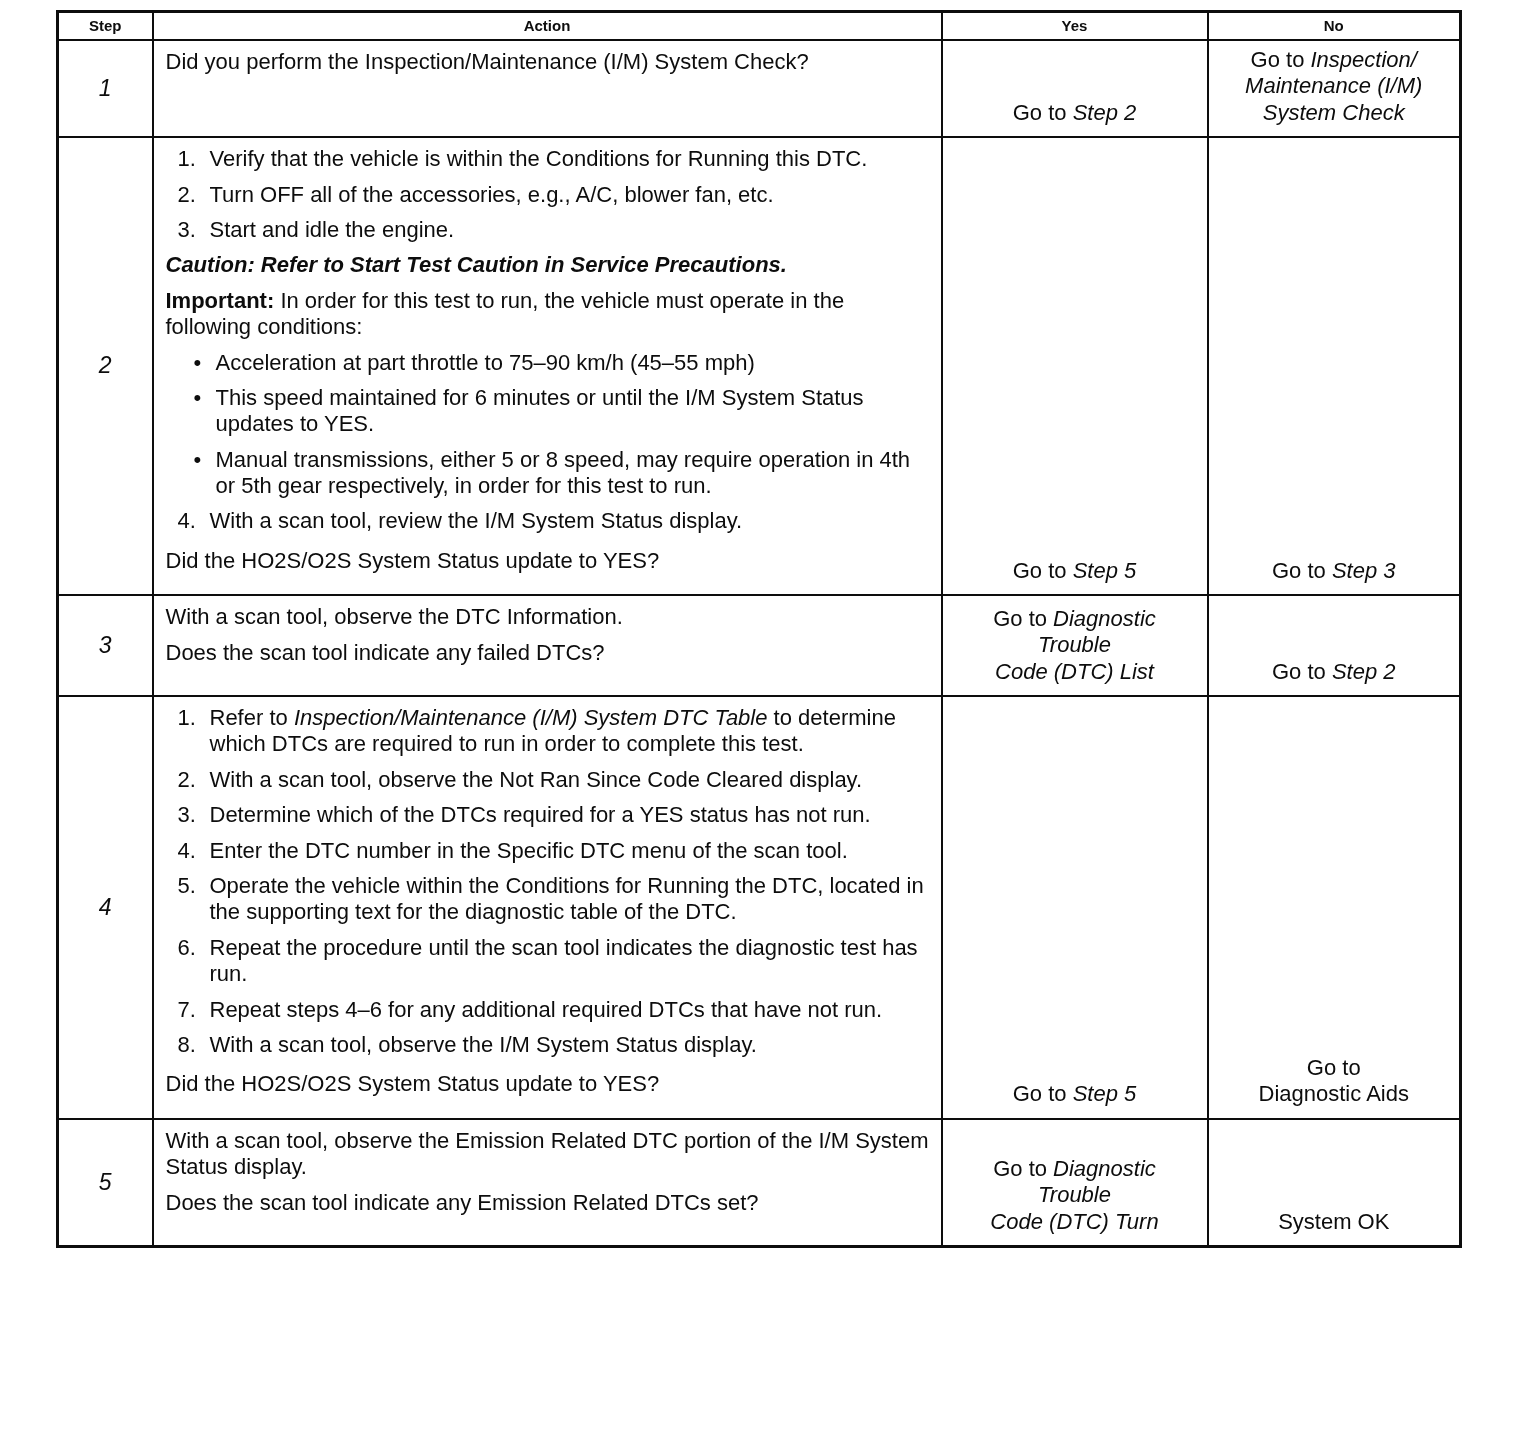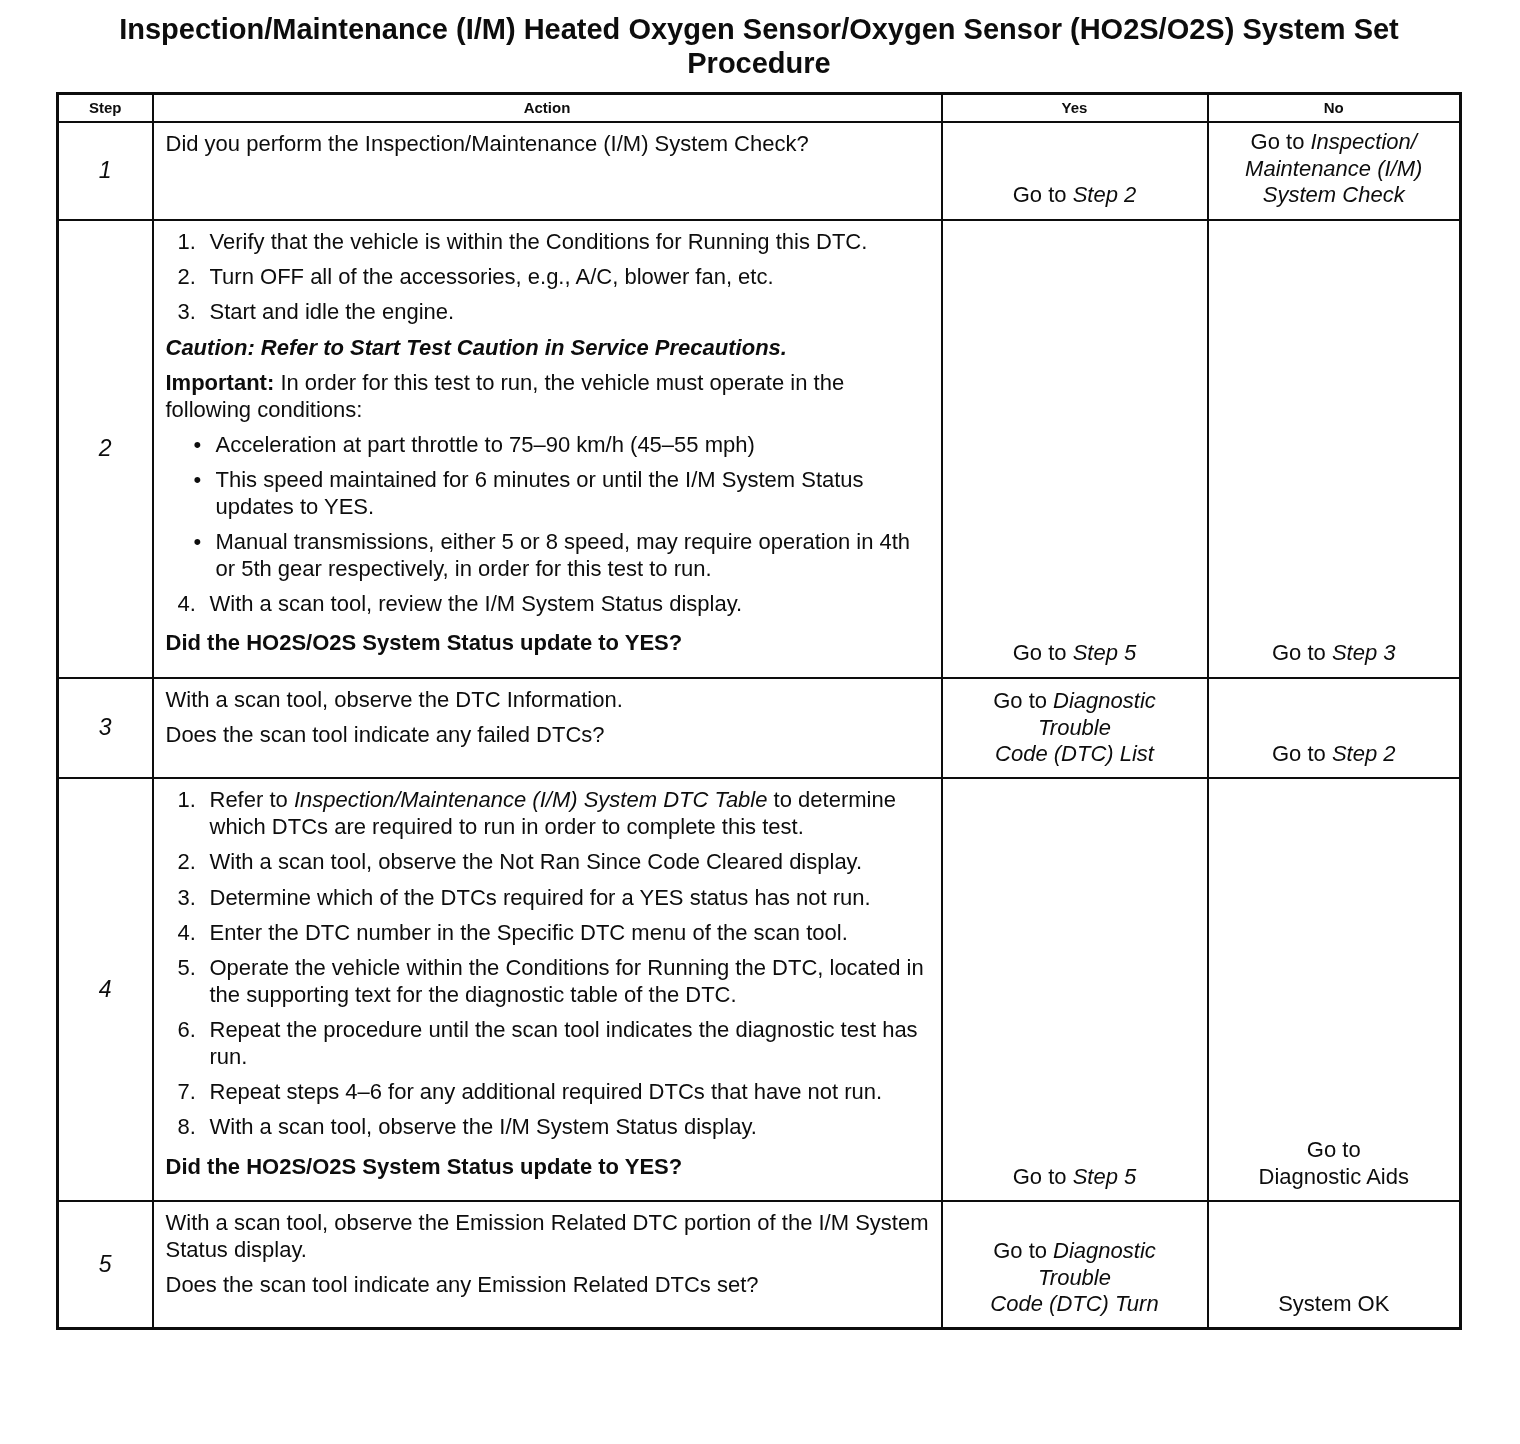--- a/index.html
+++ b/index.html
@@ -59,30 +59,29 @@
   }
   .item { display: flex; margin: 0 0 9px; }
   .num-item .marker {
     flex: 0 0 44px;
     padding-left: 12px;
   }
   .bullet-item { padding-left: 28px; }
   .bullet-item .marker { flex: 0 0 22px; }
   .item-body { flex: 1 1 auto; }
   .para { margin: 0 0 9px; }
-  .para.question { margin: 13px 0 0; font-weight: bold; }
+  .para.question { margin: 13px 0 0; }
   .para.caution { margin: 2px 0 9px; }
   .b { font-weight: 700; }
   .i { font-style: italic; }
 </style>
 </head>
 <body>
 
 <div class="page">
-  <h1 class="title">Inspection/Maintenance (I/M) Heated Oxygen Sensor/Oxygen Sensor (HO2S/O2S) System Set Procedure</h1>
 
   <table class="proc">
     <colgroup>
       <col style="width:95px">
       <col>
       <col style="width:266px">
       <col style="width:253px">
     </colgroup>
     <thead>
       <tr>

